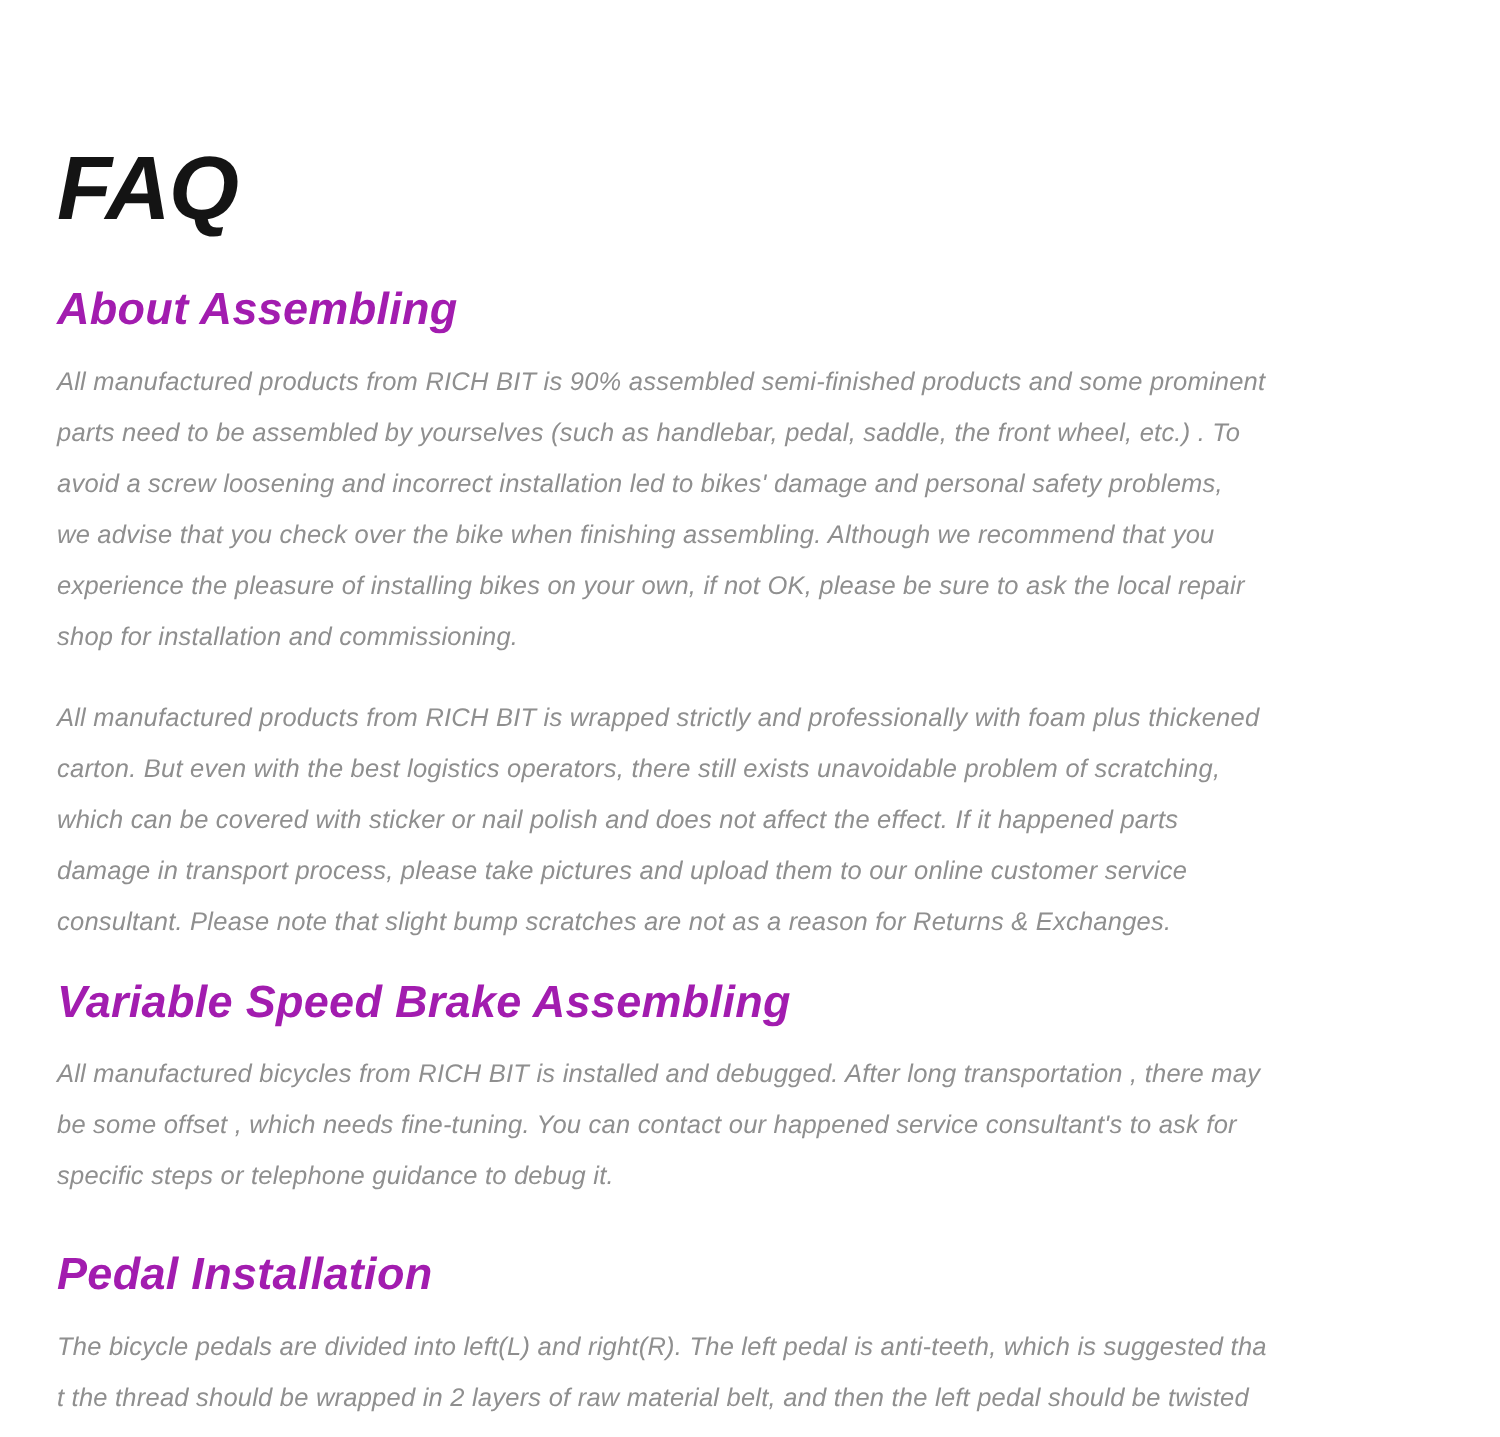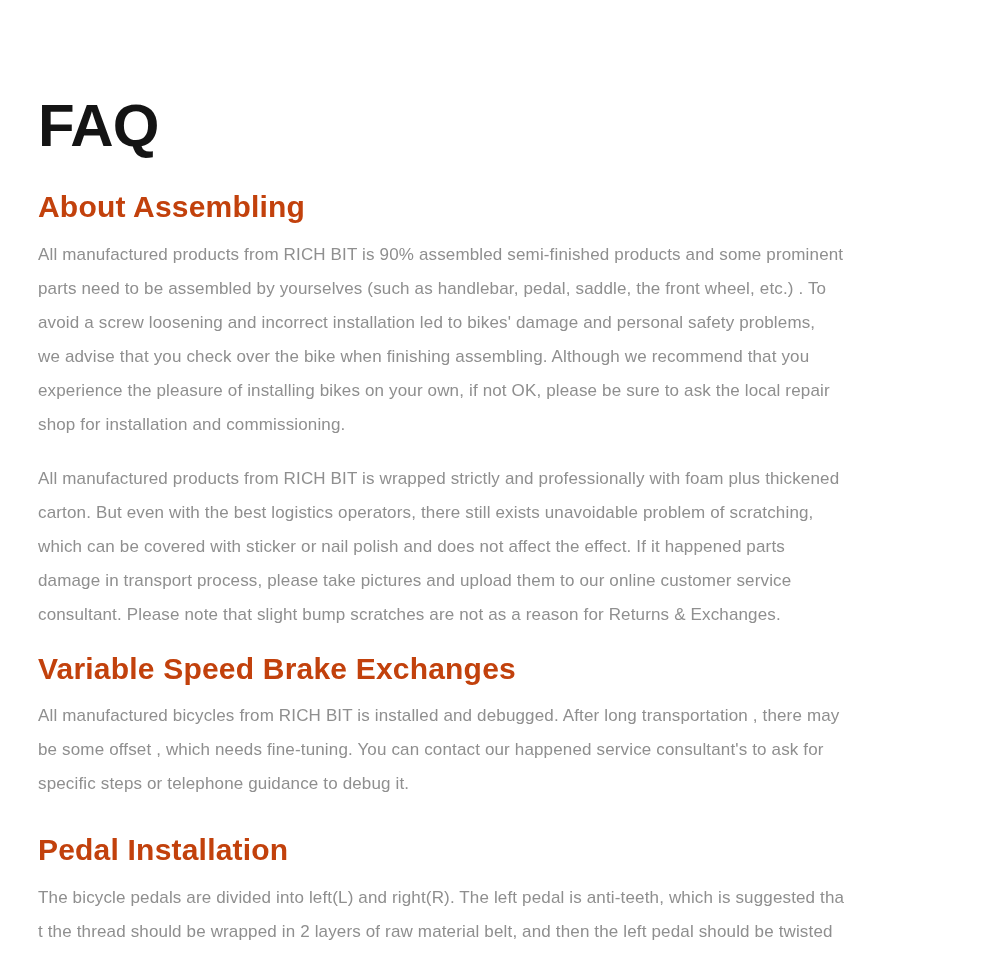--- a/index.html
+++ b/index.html
@@ -1,15 +1,15 @@
 <!DOCTYPE html>
 <html><head>
 <meta charset="utf-8">
 <style>
-  * { margin: 0; padding: 0; box-sizing: border-box; }
+  * { margin: 0; padding: 0; box-sizing: border-box; font-style: italic; }
   html, body {
     background: #ffffff;
     font-family: "Liberation Sans", sans-serif;
   }
   .page {
     position: relative;
     width: 1000px;
     height: 958px;
     background: #ffffff;
     overflow: hidden;
@@ -23,21 +23,21 @@
     letter-spacing: -1px;
     line-height: 1;
     color: #141414;
     margin: 0 0 34px 0;
   }
   .section h2 {
     font-size: 30px;
     font-weight: 700;
     letter-spacing: 0.2px;
     line-height: 1.15;
-    color: #c2410c;
+    color: #a21caf;
     margin: 0 0 13px 0;
   }
   .section p {
     font-size: 17px;
     line-height: 34px;
     letter-spacing: 0.15px;
     color: #8f8f8f;
     white-space: pre-line;
     margin: 0 0 20px 0;
   }
@@ -65,21 +65,21 @@
 
     <div class="section gap-sm">
       <p>All manufactured products from RICH BIT is wrapped strictly and professionally with foam plus thickened
 carton. But even with the best logistics operators, there still exists unavoidable problem of scratching,
 which can be covered with sticker or nail polish and does not affect the effect. If it happened parts
 damage in transport process, please take pictures and upload them to our online customer service
 consultant. Please note that slight bump scratches are not as a reason for Returns &amp; Exchanges.</p>
     </div>
 
     <div class="section gap-md">
-      <h2>Variable Speed Brake Exchanges</h2>
+      <h2>Variable Speed Brake Assembling</h2>
       <p>All manufactured bicycles from RICH BIT is installed and debugged. After long transportation , there may
 be some offset , which needs fine-tuning. You can contact our happened service consultant's to ask for
 specific steps or telephone guidance to debug it.</p>
     </div>
 
     <div class="section gap-lg">
       <h2>Pedal Installation</h2>
       <p>The bicycle pedals are divided into left(L) and right(R). The left pedal is anti-teeth, which is suggested tha
 t the thread should be wrapped in 2 layers of raw material belt, and then the left pedal should be twisted
 from the right side to the left, and the right pedal is opposite(from L to R). Be noted that they must be

